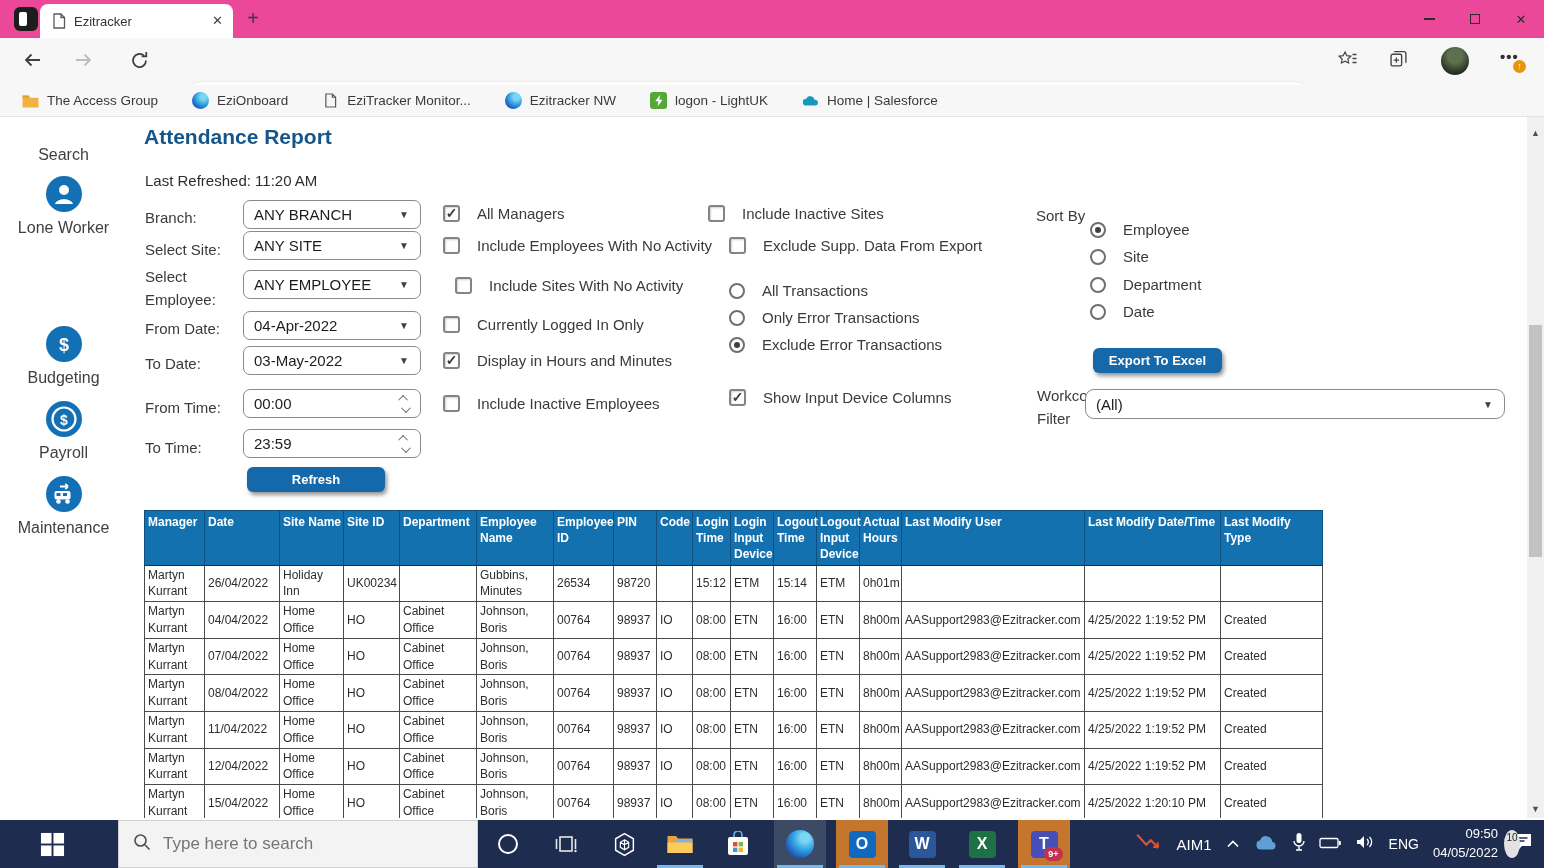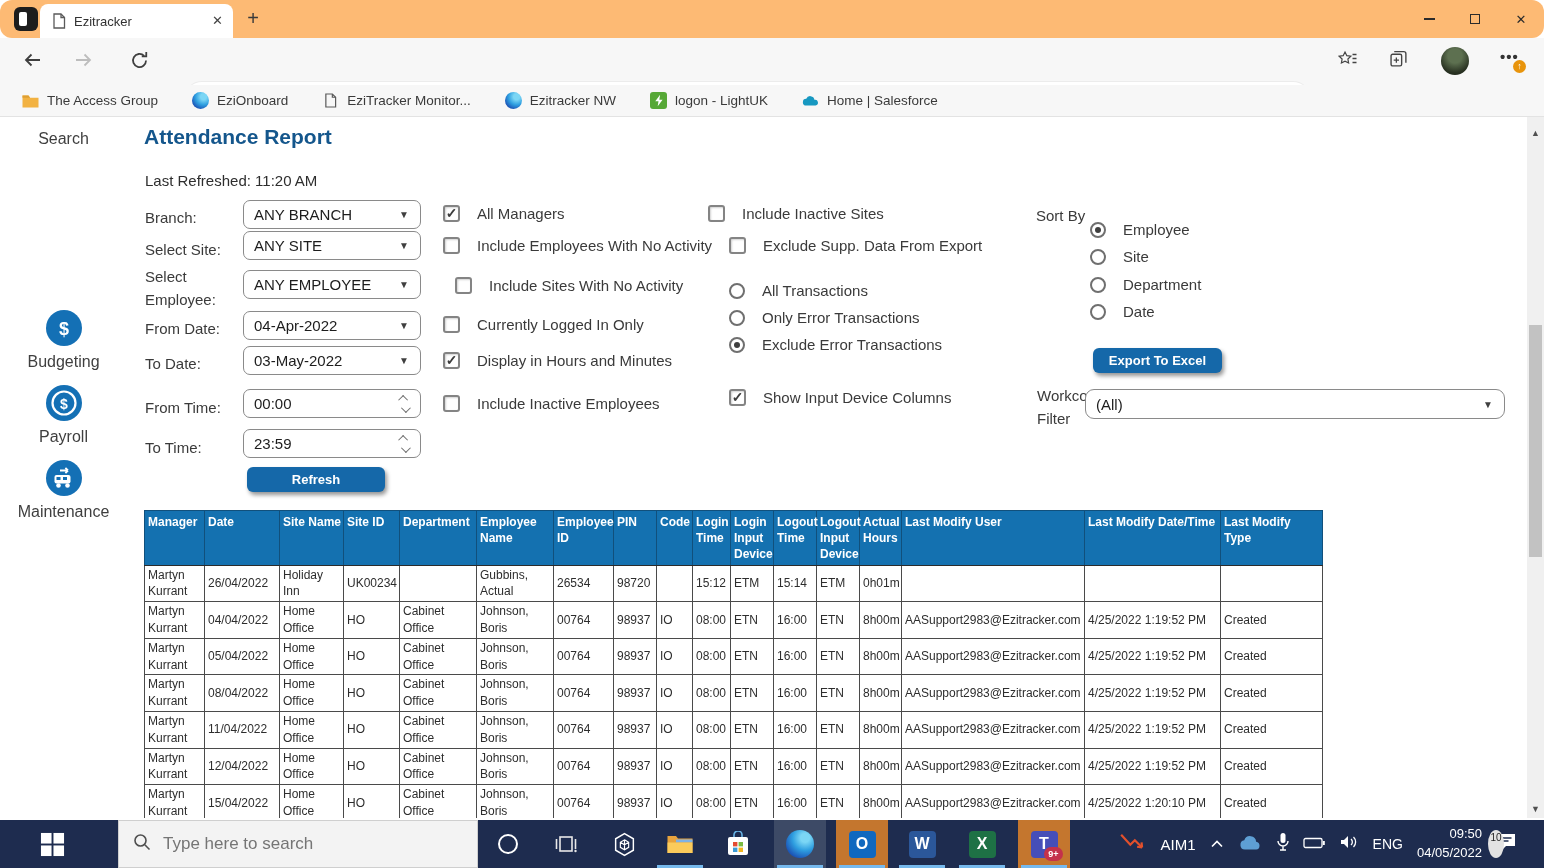--- a/index.html
+++ b/index.html
@@ -1,20 +1,20 @@
 <!DOCTYPE html>
 <html><head>
 <meta charset="utf-8">
 <style>
   * { margin:0; padding:0; box-sizing:border-box; }
   html,body { width:1544px; height:868px; overflow:hidden; font-family:"Liberation Sans", sans-serif; background:#fff; }
   #stage { position:relative; width:1544px; height:868px; overflow:hidden; }
 
   
-  #titlebar { position:absolute; left:0; top:0; width:1544px; height:38px; background:#fdba74;border-radius:12px; }
+  #titlebar { position:absolute; left:0; top:0; width:1544px; height:38px; background:#ec4899; }
   #ws-btn { position:absolute; left:14px; top:7px; width:24px; height:24px; background:#1d1d1d; border-radius:6px; }
   #ws-btn .ws-inner { position:absolute; left:5px; top:5px; width:8px; height:14px; background:#fff; border-radius:2px; }
   #tab { position:absolute; left:40px; top:4px; width:193px; height:34px; background:#fff; border-radius:8px 8px 0 0; }
   #tab .favicon { position:absolute; left:12px; top:9px; }
   #tab .tab-title { position:absolute; left:34px; top:10px; font-size:13px; color:#323232; }
   #tab .tab-close { position:absolute; right:10px; top:9px; font-size:13px; color:#444; cursor:default; }
   #newtab { position:absolute; left:240px; top:6px; width:26px; height:26px; font-size:20px; color:#3a3a3a; text-align:center; line-height:25px; }
   #wincontrols { position:absolute; right:0; top:0; height:38px; display:flex; }
   #wincontrols span { width:46px; height:38px; display:flex; align-items:center; justify-content:center; color:#2b2b2b; font-size:13px; }
   #max-btn i { display:block; width:10px; height:10px; border:1.2px solid #2b2b2b; }
@@ -37,21 +37,21 @@
   #bookmarksbar { position:absolute; left:0; top:85px; width:1544px; height:32px; background:#f7f7f7; border-bottom:1px solid #e3e3e3; display:flex; align-items:center; padding-left:22px; gap:34px; }
   .bm-item { display:flex; align-items:center; gap:8px; white-space:nowrap; }
   .bm-label { font-size:13.5px; color:#3a3a3a; }
   .bm-ico { width:17px; height:17px; display:flex; align-items:center; justify-content:center; }
   .bm-ico.edge-icon { border-radius:50%; background:radial-gradient(circle at 68% 28%, #7bd6f5 0 18%, #2f9fe0 48%, #1b52b5 78%, #2fc79c 100%); }
   .bm-ico.lightning-icon { border-radius:3px; background:#56A836; }
   .bm-ico.cloud-icon, .bm-ico.folder-icon, .bm-ico.page-icon { background:transparent; }
 
   
   #page { position:absolute; left:0; top:117px; width:1544px; height:701px; background:#fff; overflow:hidden; }
-  #sidebar { position:absolute; left:0; top:0; width:127px; height:701px;text-decoration:underline; }
+  #sidebar { position:absolute; left:0; top:16px; width:127px; height:701px;text-decoration:underline; }
   .side-item { position:absolute; left:0; width:127px; text-align:center; cursor:default; }
   .side-ico { display:flex; justify-content:center; height:36px; }
   .side-label { margin-top:7px; font-size:16px; color:#3f3f3f; }
   .side-label-only { font-size:16px; color:#3f3f3f; }
 
   #main { position:absolute; left:127px; top:0; width:1400px; height:701px; }
   #rpt-title { position:absolute; left:17px; top:8px; font-size:21px; font-weight:bold; color:#14568C; }
   #rpt-refreshed { position:absolute; left:18px; top:55px; font-size:15px; color:#2e2e2e; }
   .fld-label { position:absolute; left:18px; width:97px; font-size:15px; color:#3a3a3a; line-height:1.55; }
   .dd { position:absolute; background:#fff; border:1px solid #8a8a8a; border-radius:7px; font-size:15px; color:#1d1d1d; display:flex; align-items:center; padding-left:10px; }
@@ -89,21 +89,21 @@
   #start-btn { position:absolute; left:40px; top:12px; }
   #tb-search { position:absolute; left:118px; top:0; width:360px; height:48px; background:#f3f3f3; border:1px solid #cfcfcf; display:flex; align-items:center; padding-left:14px; gap:12px; }
   #tb-search input { border:none; outline:none; background:transparent; font-size:17px; color:#5a5a5a; font-family:"Liberation Sans",sans-serif; width:280px; }
   .tb-app { position:absolute; top:0; width:52px; height:48px; display:flex; align-items:center; justify-content:center; }
   .tb-app.active { background:#3D4A66; }
   .tb-app.attention { background:#C4762E; }
   .tb-app .underline { position:absolute; left:3px; bottom:0; width:46px; height:3px; background:#76B9ED; }
   .tile { width:27px; height:27px; border-radius:4px; color:#fff; font-weight:bold; font-size:16px; display:flex; align-items:center; justify-content:center; position:relative; }
   .edge-ball { width:28px; height:28px; border-radius:50%; background:radial-gradient(circle at 68% 28%, #7bd6f5 0 16%, #2f9fe0 45%, #1b52b5 78%, #2fc79c 100%); }
   .badge { position:absolute; right:-5px; bottom:-3px; background:#C4314B; color:#fff; font-size:9px; font-weight:bold; border-radius:8px; padding:2px 4px; }
-  #tray { position:absolute; right:0; top:0; height:48px; display:flex; align-items:center; gap:14px; padding-right:26px; color:#fff; }
+  #tray { position:absolute; right:0; top:0; height:48px; display:flex; align-items:center; gap:14px; padding-right:10px; color:#fff; }
   #aim-label { font-size:15px; }
   #lang-label { font-size:14px; }
   #clock { text-align:right; font-size:13px; line-height:1.45; }
   #notif { position:relative; }
   #notif-badge { position:absolute; left:-8px; bottom:-2px; width:16px; height:28px; background:#e2e2e2; color:#1f1f1f; border-radius:50%; font-size:10px; text-align:center; line-height:16px; }
 </style>
 </head>
 <body>
 
 <div id="stage">
@@ -231,20 +231,30 @@
           </svg>
         </span>
         <span class="bm-label">Home | Salesforce</span>
       </span>
     </div>
 
   <div id="page">
     <div id="sidebar">
         <div class="side-item" style="top: 13px;">
           <div class="side-label-only">Search</div>
+        </div>
+        <div class="side-item" style="top: 43px;">
+          <div class="side-ico">
+            <svg width="36" height="36" viewBox="0 0 36 36">
+              <circle cx="18" cy="18" r="18" fill="#1470B5"></circle>
+              <circle cx="18" cy="14" r="5" fill="#fff"></circle>
+              <path d="M9 28c1.5-6.5 16.5-6.5 18 0z" fill="#fff"></path>
+            </svg>
+          </div>
+          <div class="side-label">Lone Worker</div>
         </div>
         <div class="side-item" style="top: 193px;">
           <div class="side-ico">
             <svg width="36" height="36" viewBox="0 0 36 36">
               <circle cx="18" cy="18" r="18" fill="#1470B5"></circle>
               <text x="18" y="24.5" font-size="18" font-weight="bold" fill="#fff" text-anchor="middle" font-family="Liberation Sans, sans-serif">$</text>
             </svg>
           </div>
           <div class="side-label">Budgeting</div>
         </div>
@@ -442,21 +452,21 @@
               <th>Last Modify Type</th>
             </tr>
           </thead>
           <tbody>
             <tr>
               <td>Martyn Kurrant</td>
               <td>26/04/2022</td>
               <td>Holiday Inn</td>
               <td>UK00234</td>
               <td></td>
-              <td>Gubbins, Actual</td>
+              <td>Gubbins, Minutes</td>
               <td>26534</td>
               <td>98720</td>
               <td></td>
               <td>15:12</td>
               <td>ETM</td>
               <td>15:14</td>
               <td>ETM</td>
               <td>0h01m</td>
               <td></td>
               <td></td>
@@ -476,21 +486,21 @@
               <td>ETN</td>
               <td>16:00</td>
               <td>ETN</td>
               <td>8h00m</td>
               <td>AASupport2983@Ezitracker.com</td>
               <td>4/25/2022 1:19:52 PM</td>
               <td>Created</td>
             </tr>
             <tr>
               <td>Martyn Kurrant</td>
-              <td>05/04/2022</td>
+              <td>07/04/2022</td>
               <td>Home Office</td>
               <td>HO</td>
               <td>Cabinet Office</td>
               <td>Johnson, Boris</td>
               <td>00764</td>
               <td>98937</td>
               <td>IO</td>
               <td>08:00</td>
               <td>ETN</td>
               <td>16:00</td>

